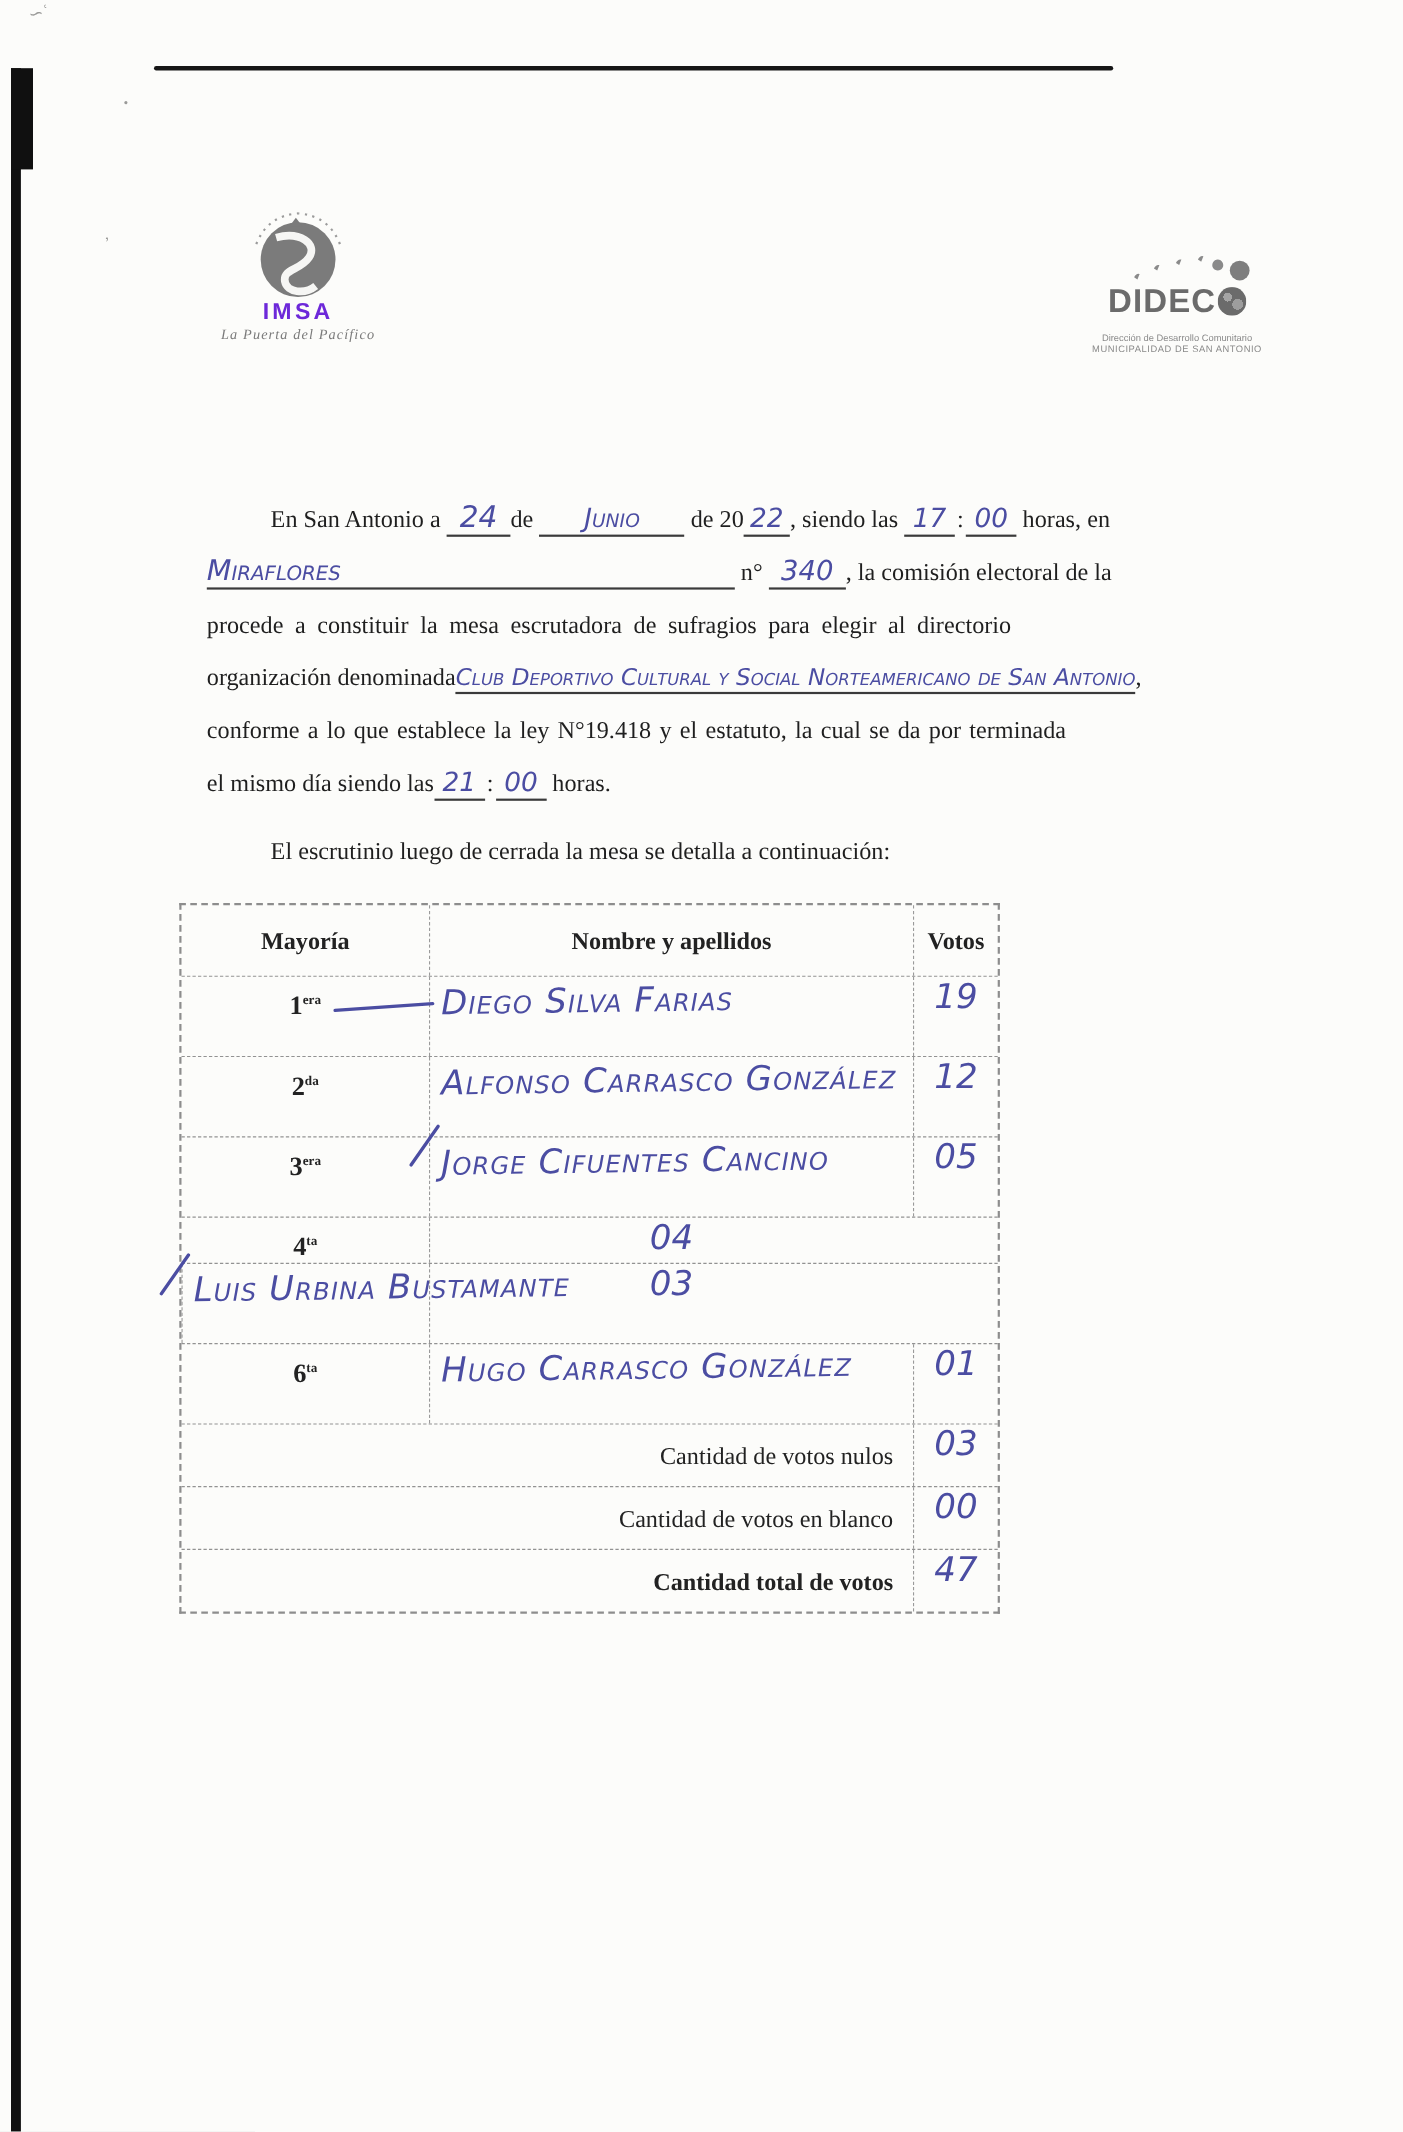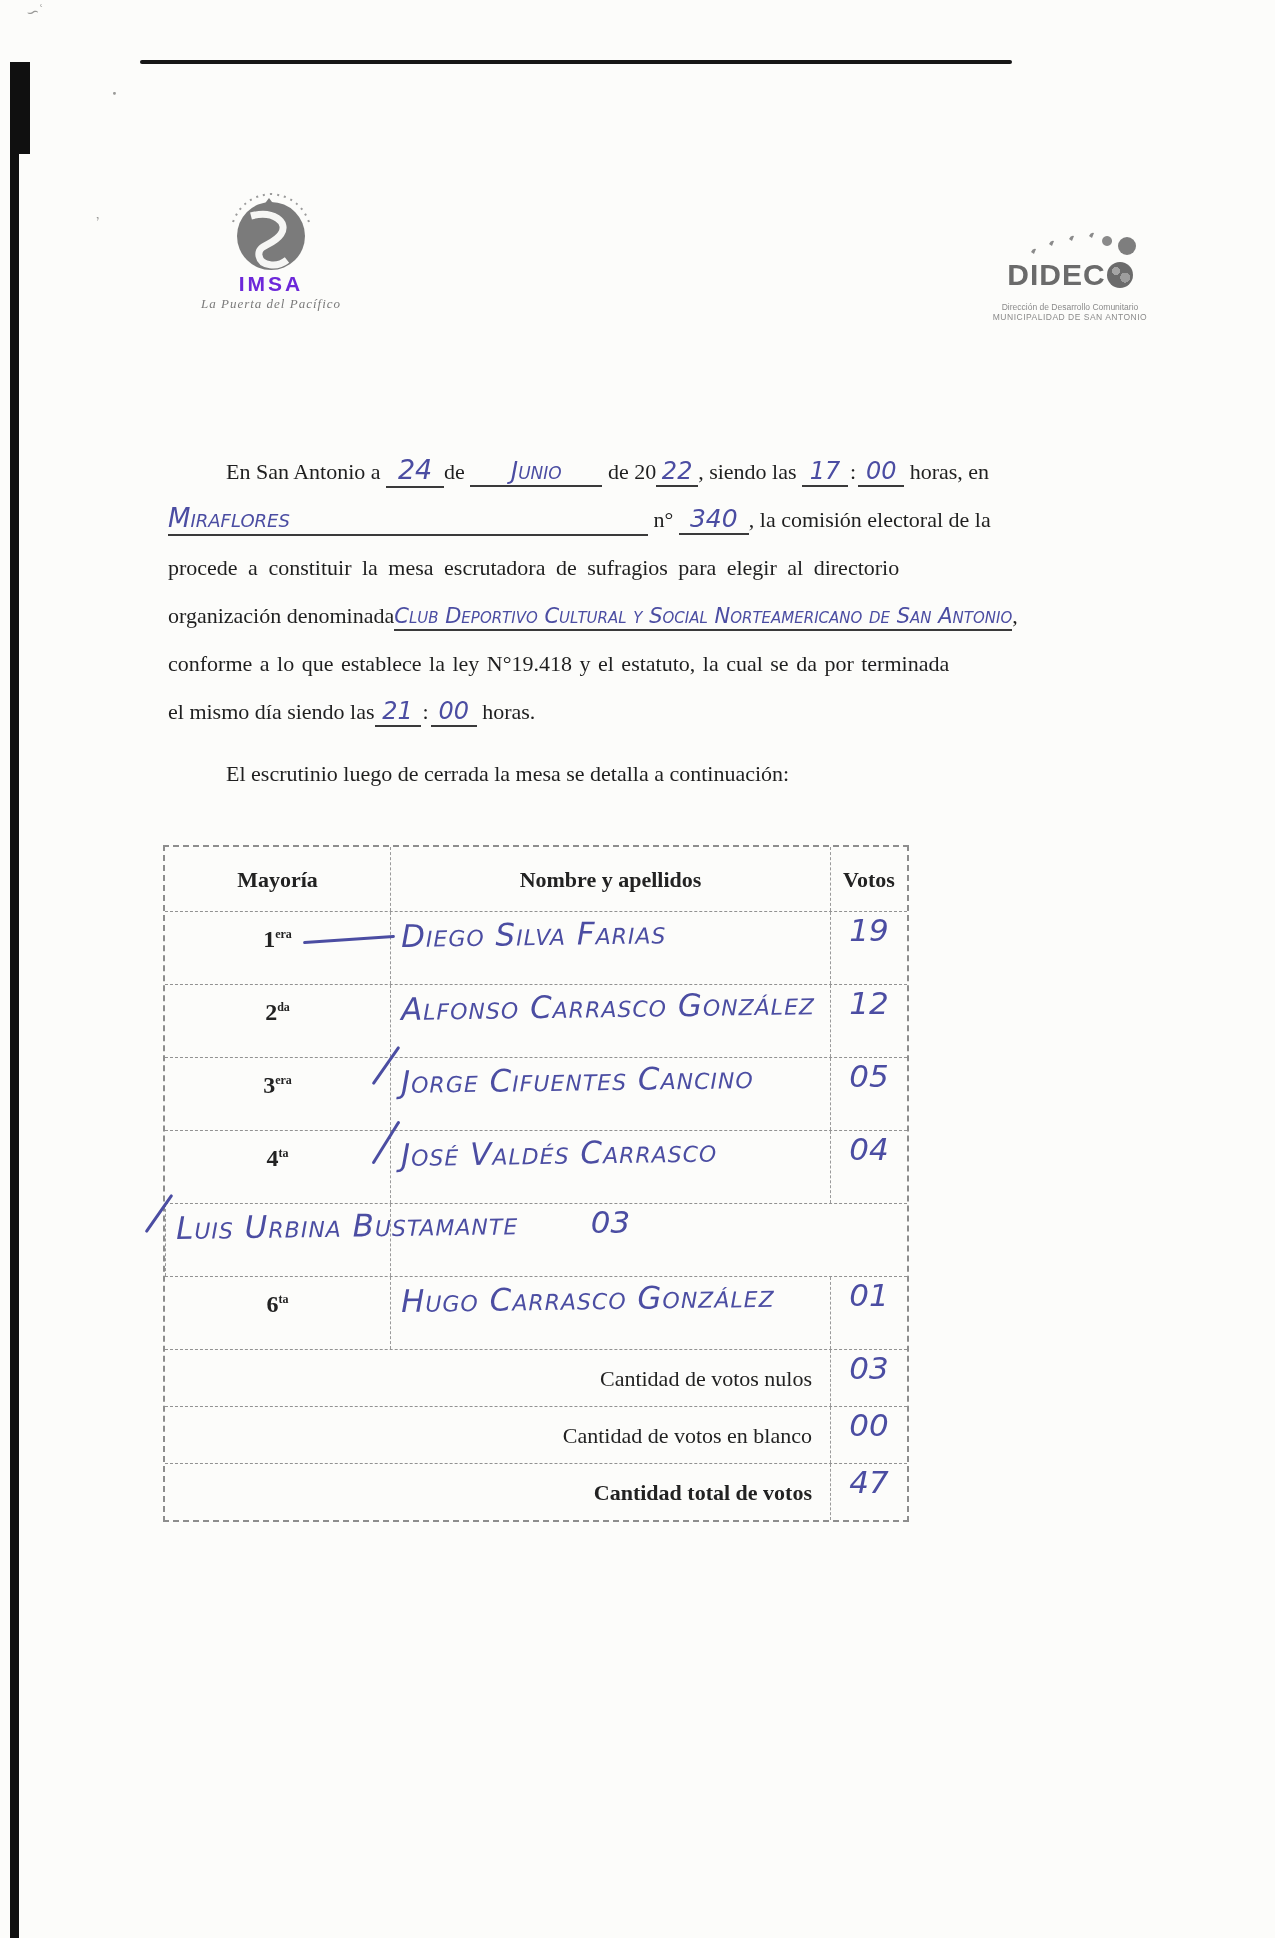--- a/index.html
+++ b/index.html
@@ -26,39 +26,39 @@
   .dideco-dots{display:block;margin:0 auto;}
   .dideco-name{font-family:"Liberation Sans",sans-serif;font-weight:bold;font-size:30px;letter-spacing:1px;color:#6b6b6b;line-height:30px;}
   .globe{display:inline-block;width:26px;height:26px;border-radius:50%;background:#6b6b6b;vertical-align:-3px;margin-left:1px;
     background-image:radial-gradient(circle at 35% 35%, #a5a5a5 0 4px, transparent 4px),radial-gradient(circle at 70% 60%, #9d9d9d 0 5px, transparent 5px);}
   .dideco-sub1{font-family:"Liberation Sans",sans-serif;font-size:8.5px;color:#8a8a8a;margin-top:12px;}
   .dideco-sub2{font-family:"Liberation Sans",sans-serif;font-size:8.5px;color:#8a8a8a;letter-spacing:.5px;}
   
   .title{position:absolute;left:200px;top:352px;width:800px;text-align:center;
     font-size:31px;font-weight:bold;margin:0;color:#1d1d1d;}
   
-  .body-text{position:absolute;left:168px;top:448px;width:730px;font-size:22px;color:#1f1f1f;}
+  .body-text{position:absolute;left:188px;top:448px;width:730px;font-size:22px;color:#1f1f1f;}
   .line{position:relative;height:48px;line-height:48px;white-space:nowrap;}
   .indent{display:inline-block;width:58px;}
   .blank{display:inline-block;border-bottom:2px solid #3a3a3a;text-align:center;line-height:normal;vertical-align:baseline;}
   .ink{font-family:"DejaVu Sans",sans-serif;font-style:italic;color:#4b4da2;}
   .ink.sc{font-variant:small-caps;}
   .w-day{min-width:58px;font-size:27px;}
   .w-month{min-width:132px;font-size:24px;}
   .w-year{min-width:42px;font-size:24px;}
   .w-time{min-width:46px;font-size:24px;}
   .w-street{min-width:480px;text-align:left;font-size:26px;}
   .w-num{min-width:70px;font-size:25px;}
   .w-org{min-width:450px;text-align:left;font-size:21px;white-space:nowrap;}
   .colon{padding:0 2px;}
   .l-escrutinio{margin-top:14px;}
   .l4{word-spacing:5px;}
   .l5{word-spacing:2px;}
   
-  .rtable{position:absolute;left:163px;top:845px;width:742px;border:2px dashed #8d8d8d;font-size:22px;}
+  .rtable{position:absolute;left:163px;top:821px;width:742px;border:2px dashed #8d8d8d;font-size:22px;}
   .trow{display:grid;grid-template-columns:225px 440px 77px;border-bottom:1px dashed #929292;}
   .trow:last-child{border-bottom:none;}
   .th{font-weight:bold;text-align:center;padding:20px 0 18px;}
   .td{position:relative;}
   .cell-sep{border-left:1px dashed #9a9a9a;}
   .rank{text-align:center;padding-top:14px;font-weight:bold;font-size:24px;}
   .rank sup{font-size:12px;font-weight:bold;}
   .name-cell{padding:6px 0 4px 10px;min-height:62px;display:flex;align-items:flex-start;}
   .ink-name{font-size:31px;letter-spacing:1px;transform:rotate(-0.8deg);transform-origin:left center;white-space:nowrap;}
   .votes-cell{display:flex;align-items:flex-start;justify-content:center;}
@@ -176,24 +176,20 @@
           <span class="ink-stroke st3"></span>
           <span class="ink sc ink-name">Jorge Cifuentes Cancino</span>
         </div>
       <div class="td cell-sep votes-cell">
           <span class="ink ink-vote">05</span>
         </div>
     </div>
 
     <div class="trow">
       <div class="td rank"><span>4</span><sup>ta</sup></div>
-      <div class="td cell-sep name-cell">
-          <span class="ink-stroke st4"></span>
-          <span class="ink sc ink-name">José Valdés Carrasco</span>
-        </div>
       <div class="td cell-sep votes-cell">
           <span class="ink ink-vote">04</span>
         </div>
     </div>
 
     <div class="trow">
       <div class="td cell-sep name-cell">
           <span class="ink-stroke st5"></span>
           <span class="ink sc ink-name">Luis Urbina Bustamante</span>
         </div>

